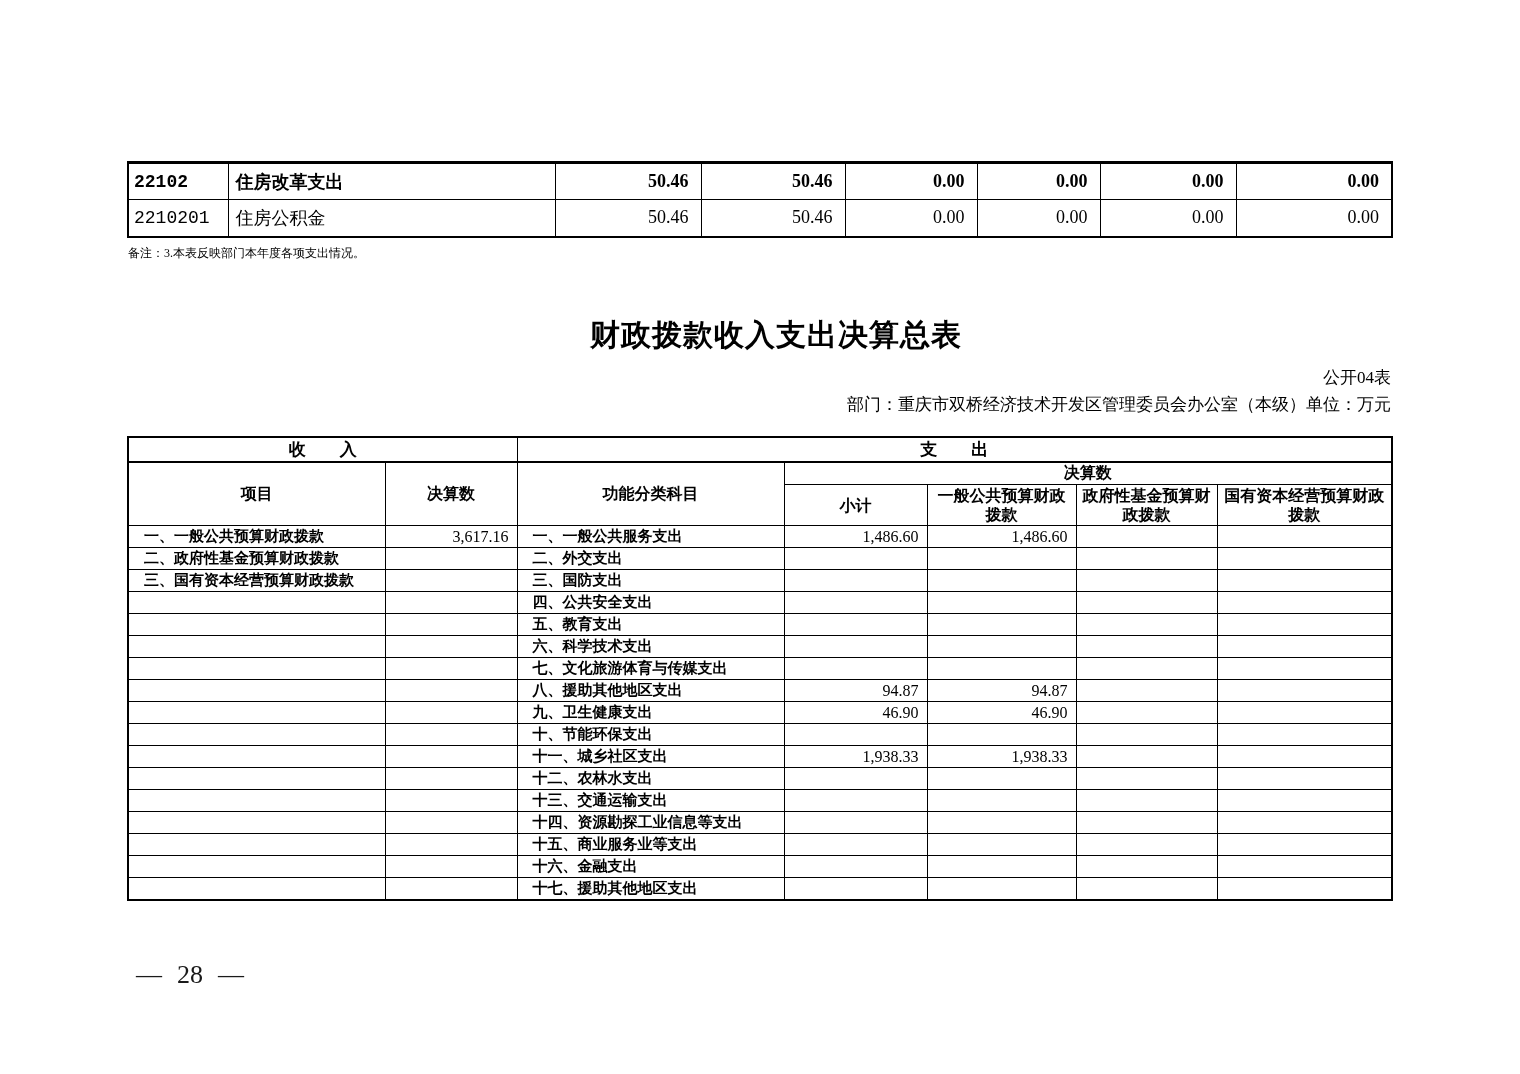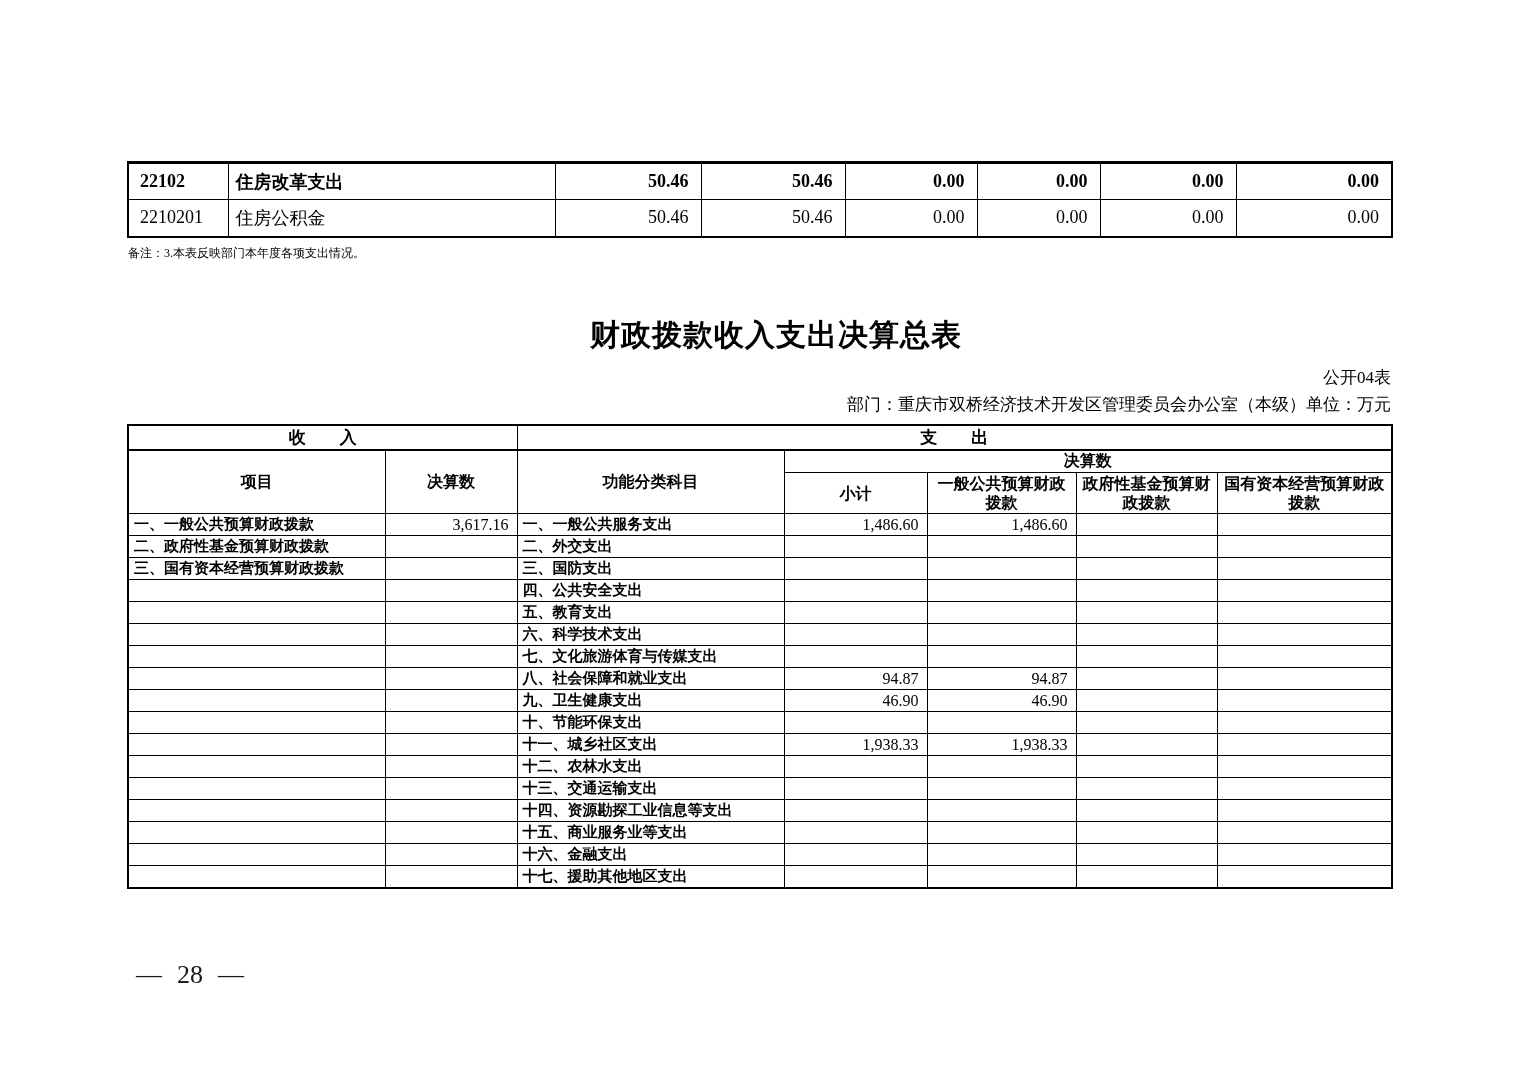--- a/index.html
+++ b/index.html
@@ -17,21 +17,21 @@
 
   
   .top-table {
     position: absolute; left: 127px; top: 161px; width: 1264px;
     border: 2px solid #000; border-top-width: 3px;
   }
   .top-table td {
     border: 1px solid #000; height: 37px; font-size: 18px;
     overflow: hidden; white-space: nowrap; vertical-align: middle;
   }
-  .top-table td.code { padding-left: 11px; }
+  .top-table td.code { padding-left: 5px; font-family: Liberation Mono, monospace; }
   .top-table td.name { padding-left: 7px; }
   .top-table td.num  { text-align: right; padding-right: 12px; }
   .top-table tr.bold-row td { font-weight: bold; }
 
   
   .notes { position: absolute; left: 128px; top: 243px; font-size: 12px; line-height: 21px; }
   .notes .line1 { display: flex; }
   .notes .line2 { margin-top: 12px; margin-left: 54px; }
 
   
@@ -40,35 +40,35 @@
     text-align: center; font-size: 30px; font-weight: bold; letter-spacing: 1px;
   }
   .table-code { position: absolute; right: 129px; top: 366px; font-size: 17px; }
   .meta-line {
     position: absolute; left: 127px; top: 393px; width: 1264px;
     display: flex; justify-content: flex-end; font-size: 17px;
   }
 
   
   .main-table {
-    position: absolute; left: 127px; top: 424px; width: 1264px;
+    position: absolute; left: 127px; top: 436px; width: 1264px;
     border: 2px solid #000;
   }
   .main-table th, .main-table td {
     border: 1px solid #000; overflow: hidden; vertical-align: middle;
   }
   .main-table th {
     font-size: 16px; font-weight: bold; text-align: center; padding: 0 3px;
   }
   .hrowA th { height: 23px; font-size: 17px; border-bottom: 2px solid #000; }
   .hrowB th { height: 20px; margin-left: 24px; }
   .hrowC th { height: 41px; line-height: 19px; }
   .main-table td { height: 22px; font-size: 16px; }
   .main-table td.txt {
-    text-align: left; padding-left: 5px; font-weight: bold;
+    text-align: left; padding-left: 15px; font-weight: bold;
     white-space: nowrap; font-size: 15px;
   }
   .main-table td.num { text-align: right; padding-right: 8px; font-weight: normal; }
 
   
   .page-number {
     position: absolute; left: 136px; top: 960px;
     display: flex; align-items: center; gap: 15px;
     font-size: 26px; color: #1a1a1a;
   }
@@ -215,21 +215,21 @@
           <td class="num"></td>
           <td class="txt">七、文化旅游体育与传媒支出</td>
           <td class="num"></td>
           <td class="num"></td>
           <td class="num"></td>
           <td class="num"></td>
         </tr>
         <tr>
           <td class="txt"></td>
           <td class="num"></td>
-          <td class="txt">八、社会保障和就业支出</td>
+          <td class="txt">八、援助其他地区支出</td>
           <td class="num">94.87</td>
           <td class="num">94.87</td>
           <td class="num"></td>
           <td class="num"></td>
         </tr>
         <tr>
           <td class="txt"></td>
           <td class="num"></td>
           <td class="txt">九、卫生健康支出</td>
           <td class="num">46.90</td>

